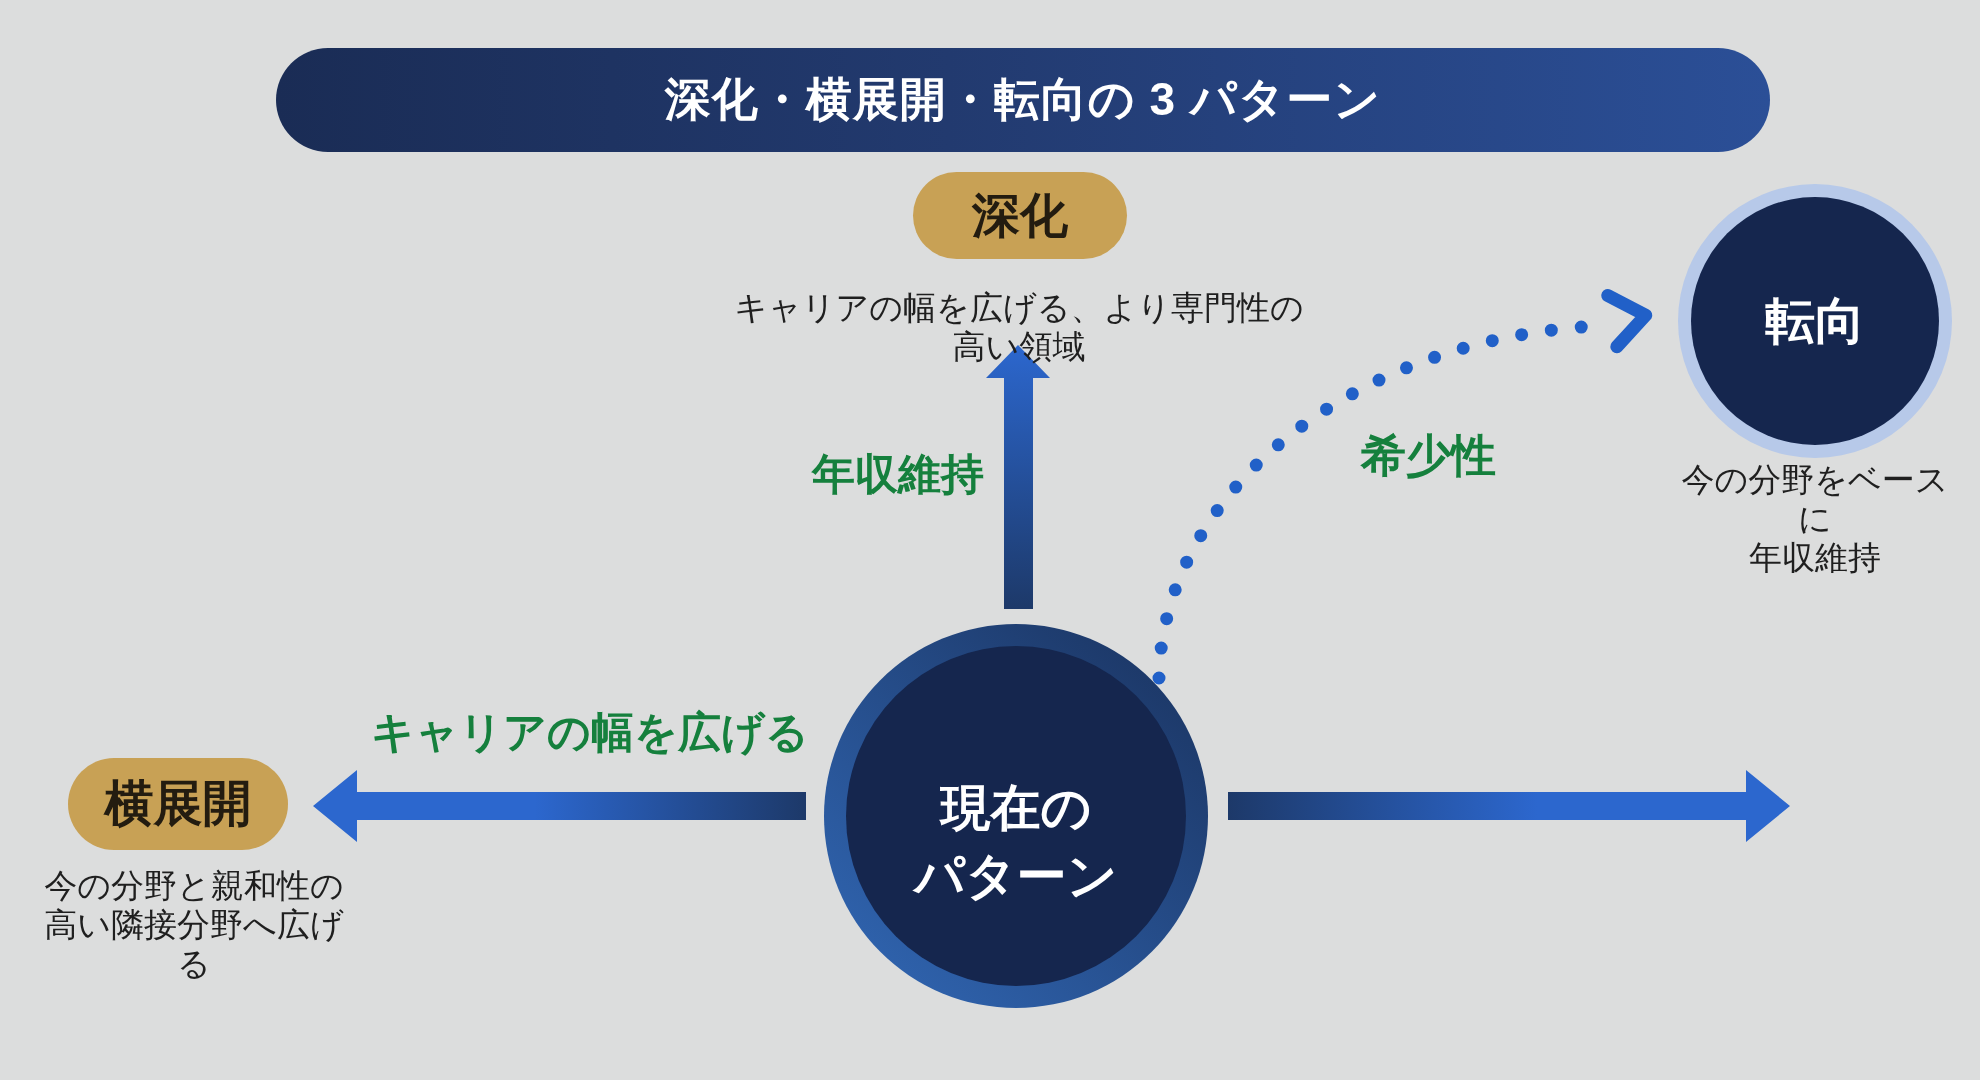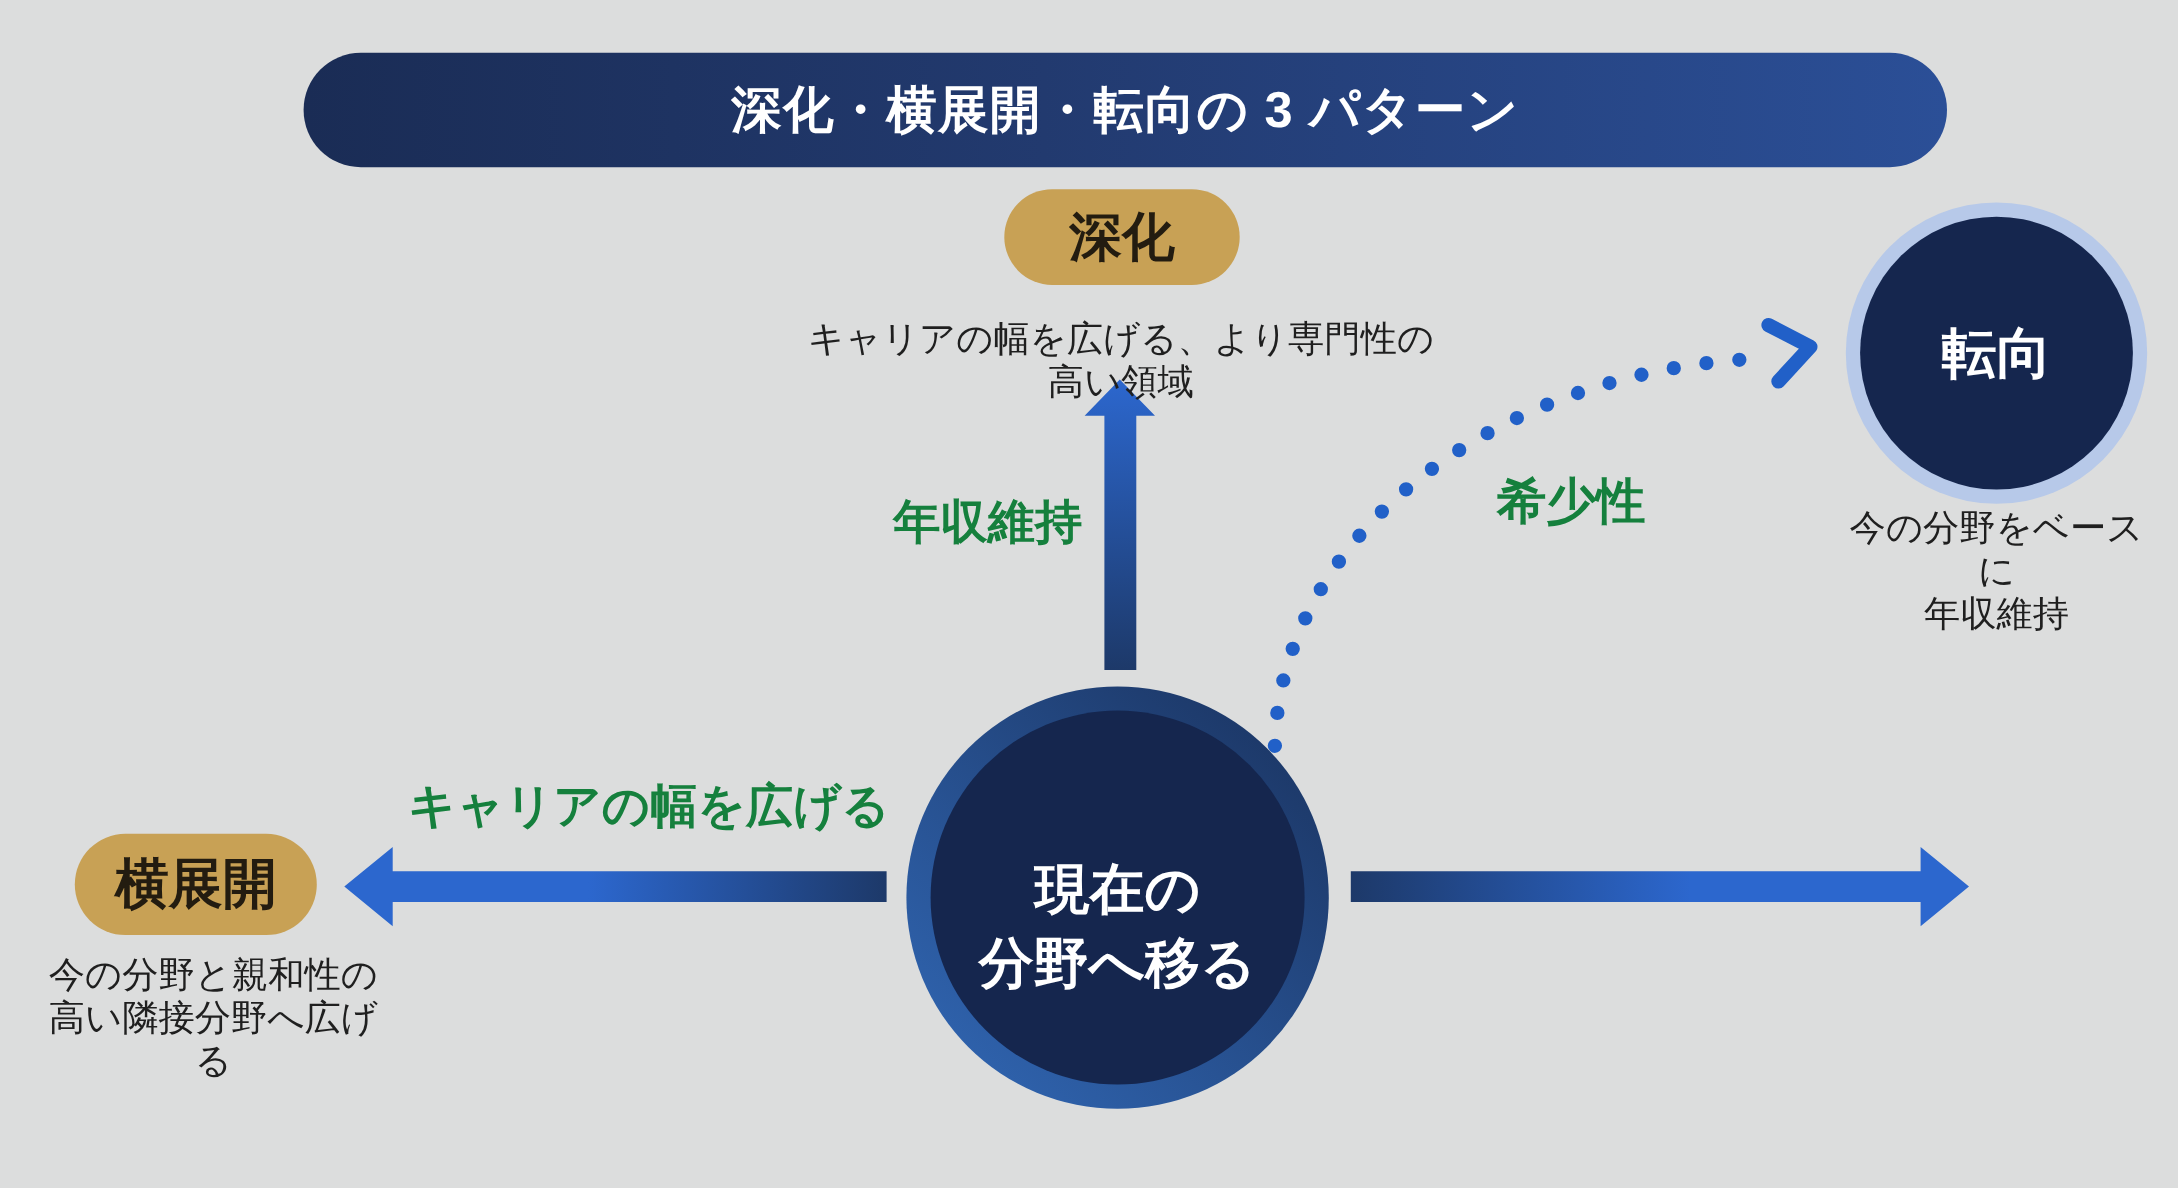--- a/index.html
+++ b/index.html
@@ -93,21 +93,21 @@
   </div>
 
   <div class="pill pill-shinka">
     <span>深化</span>
   </div>
   <div class="desc desc-shinka">キャリアの幅を広げる、より専門性の高い領域</div>
   <div class="arrow-label label-nenshu">年収維持</div>
 
   <div class="circle-label center-label">
     <div>現在の</div>
-    <div>分野へ移る</div>
+    <div>パターン</div>
   </div>
 
   <div class="arrow-label label-career">キャリアの幅を広げる</div>
   <div class="pill pill-yoko">
     <span>横展開</span>
   </div>
   <div class="desc desc-yoko">
     <div>今の分野と親和性の</div>
     <div>高い隣接分野へ広げる</div>
   </div>

